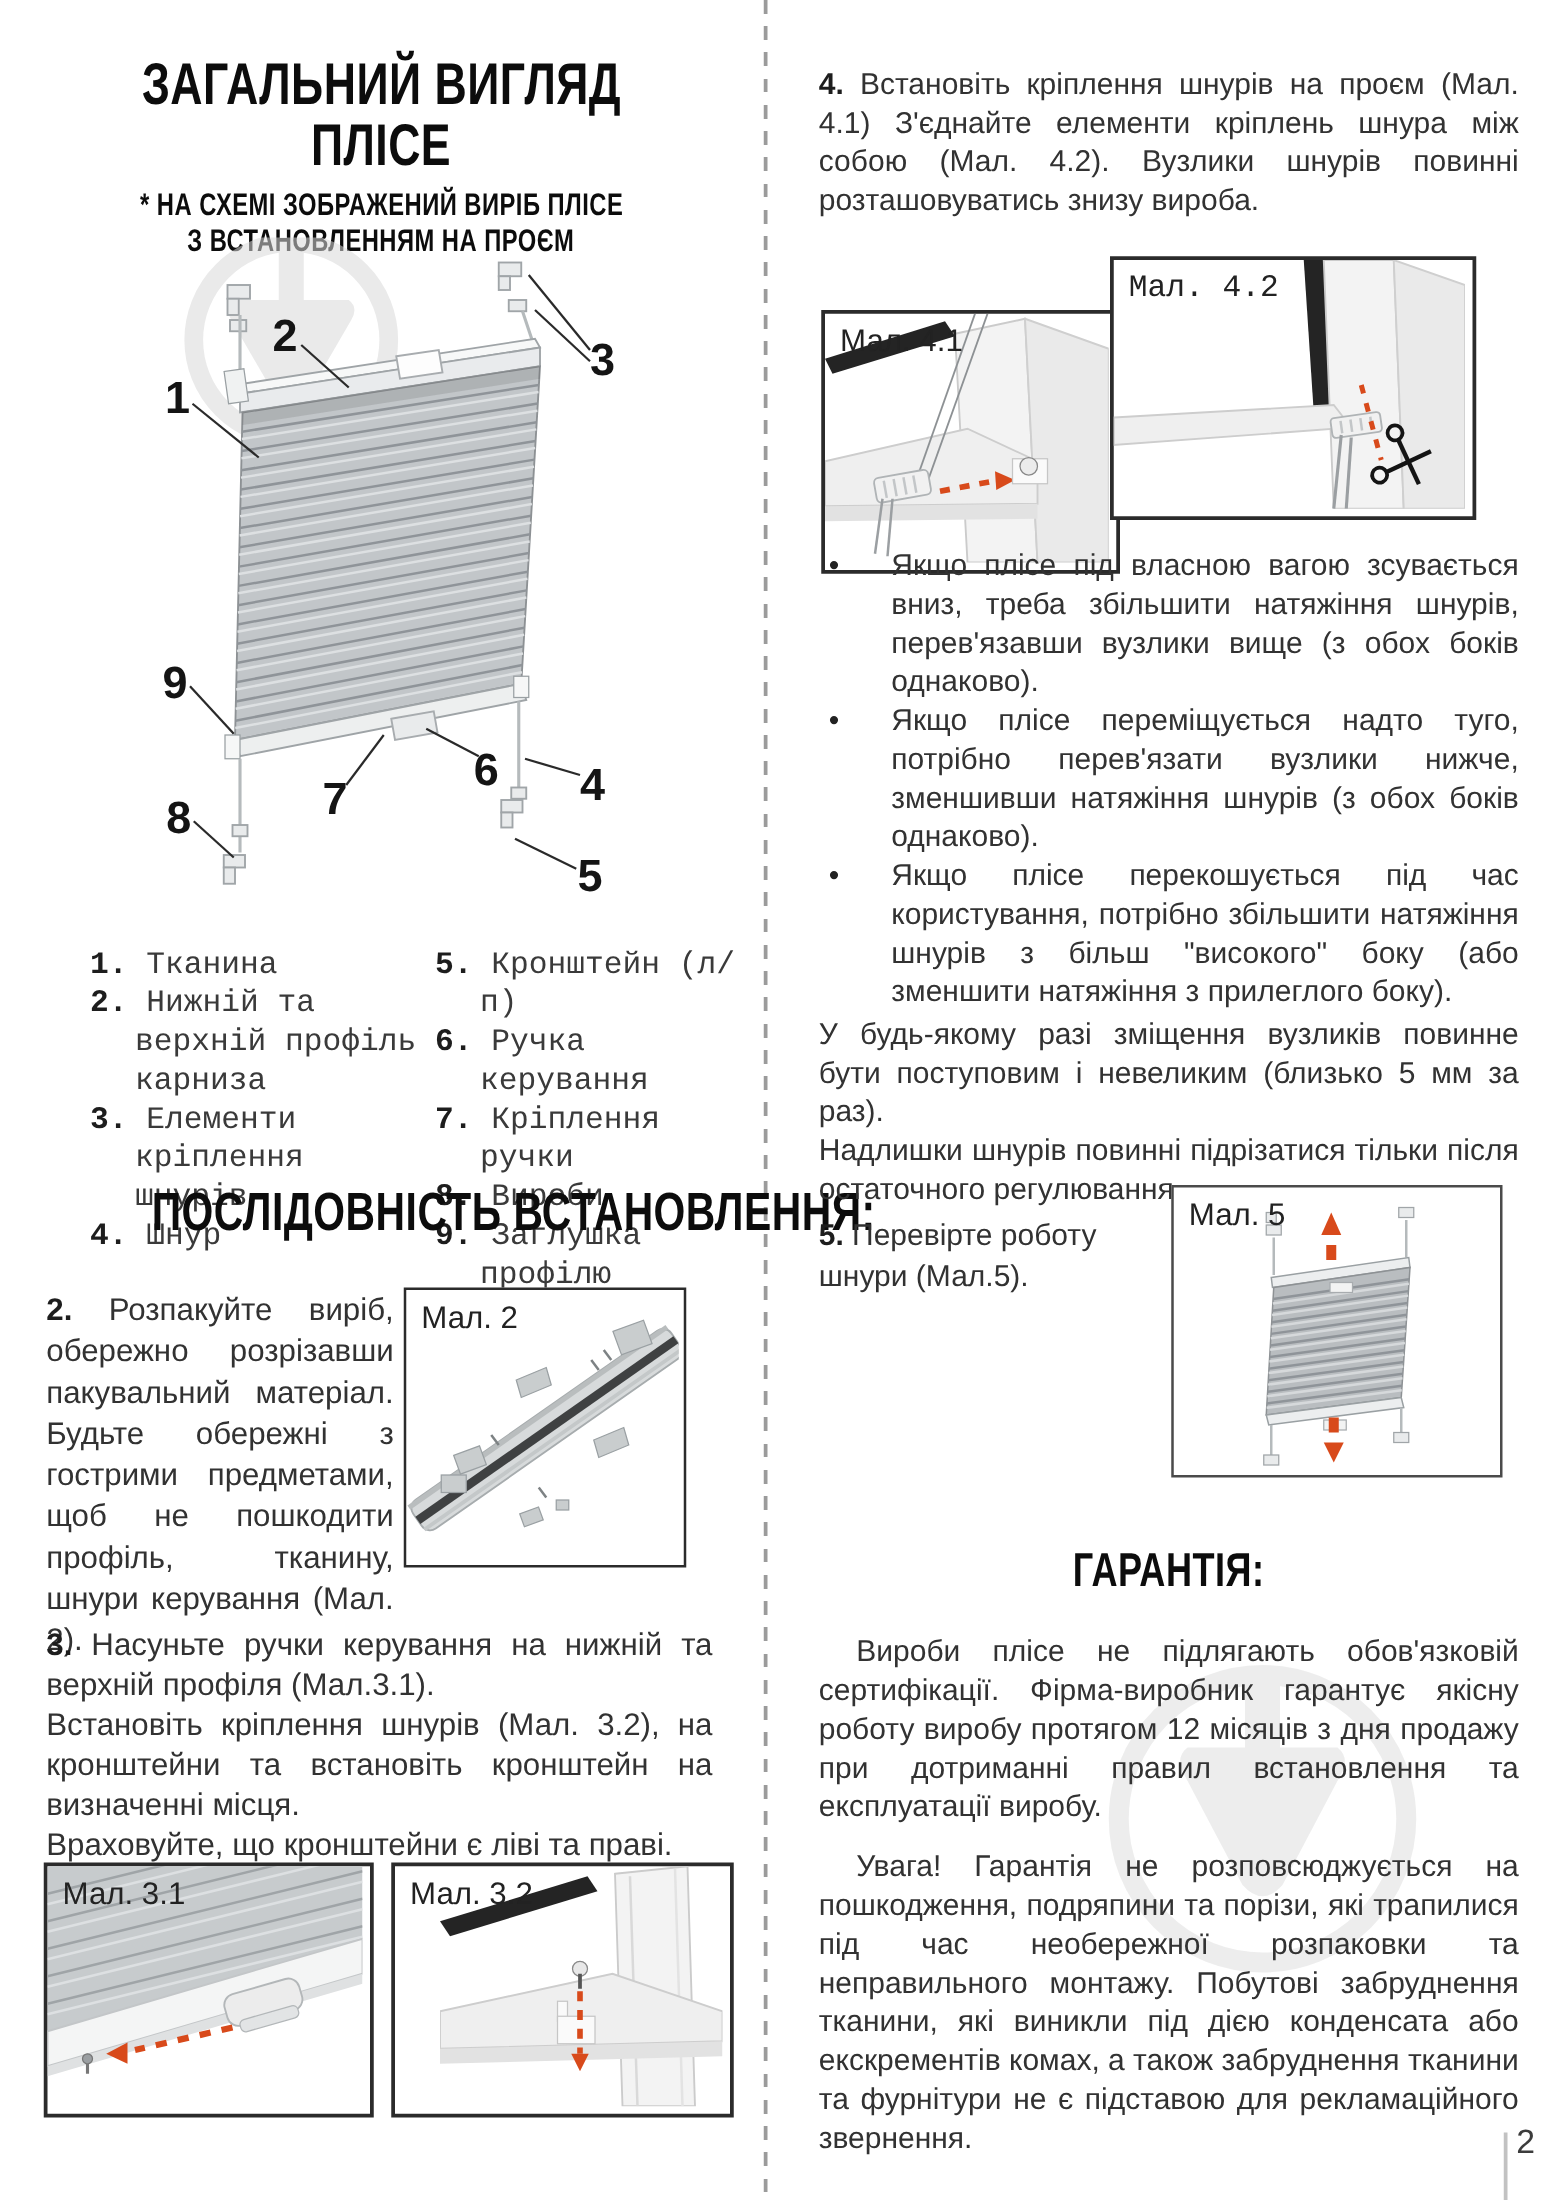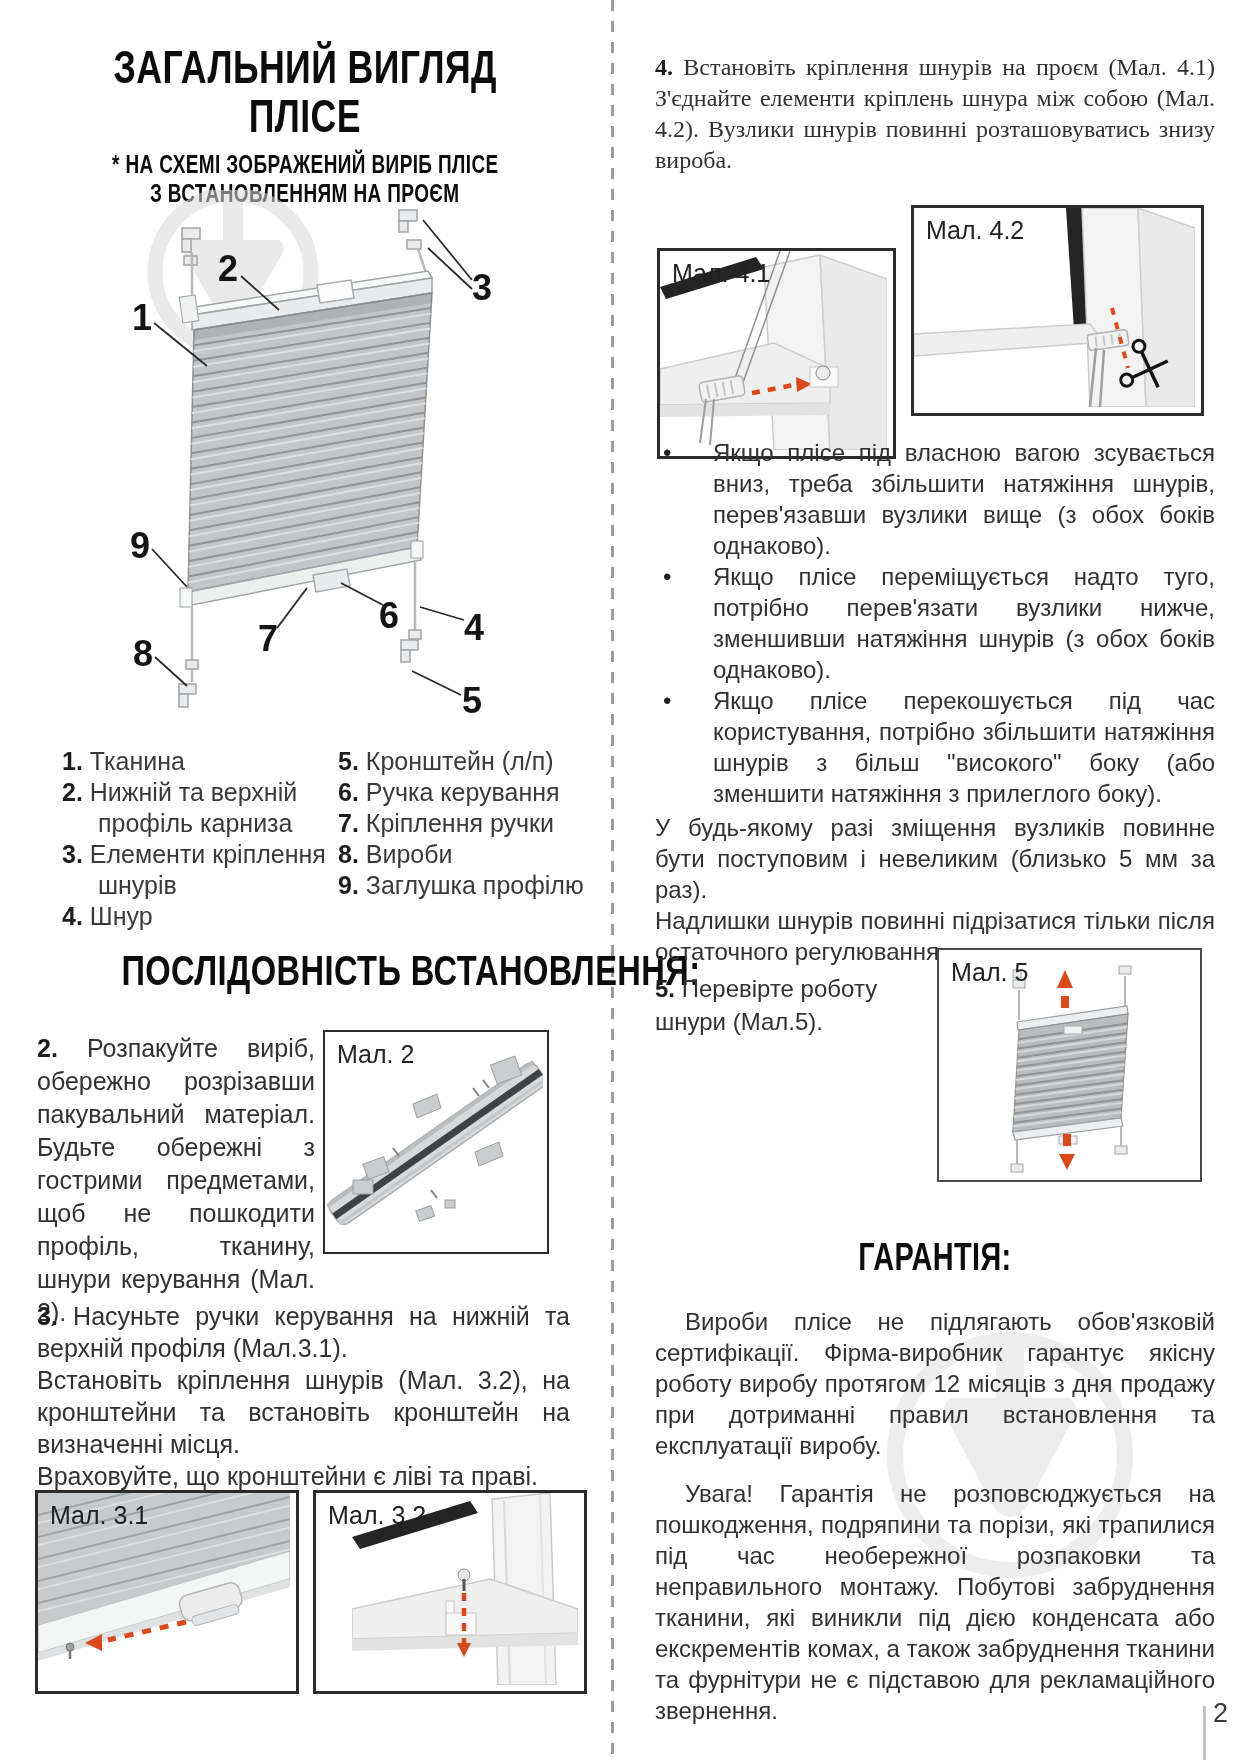--- a/index.html
+++ b/index.html
@@ -8,21 +8,21 @@
   .abs{position:absolute;}
   p{margin:0;}
   b{font-weight:700;color:#1d1d1d;}
   .jtext{text-align:justify;}
   .h-big{font-weight:700;color:#0c0c0c;text-align:center;line-height:1.05;}
   .cond{display:inline-block;transform:scaleX(.76);transform-origin:50% 50%;white-space:nowrap;letter-spacing:.5px;}
   .divider{left:611px;top:0;width:3px;height:1760px;
            background:repeating-linear-gradient(to bottom,#9b9b9b 0 11px,transparent 11px 21px);}
   .body-sm{font-size:24px;line-height:31px;}
   .body-md{font-size:25px;line-height:33px;}
-  .legend{list-style:none;margin:2px;padding:0;font-size:25px;line-height:31px;color:#3a3a3a;}
+  .legend{list-style:none;margin:12px;padding:0;font-size:25px;line-height:31px;color:#3a3a3a;font-family:Liberation Mono, monospace;}
   .legend li{padding-left:36px;text-indent:-36px;margin:0;}
   .figbox{border:3px solid #2b2b2b;background:#fff;}
   .figbox.thin{border-width:2px;}
   .figbox.gray{border:2px solid #4a4a4a;}
   .figlabel{position:absolute;left:12px;top:8px;font-size:25px;color:#222;z-index:3;}
   .bullet-row{display:flex;margin-bottom:0;}
   .bullet-dot{width:58px;flex:0 0 58px;font-size:24px;line-height:31px;color:#222;padding-left:8px;box-sizing:border-box;}
   .bullet-text{flex:1;}
   .pagenum-line{left:1203px;top:1706px;width:3px;height:54px;background:#c2c2c2;}
   .pagenum{left:1213px;top:1698px;font-size:27px;color:#3c3c3c;}
@@ -254,21 +254,21 @@
       <rect x="94" y="120" width="30" height="22" fill="#fafafa" stroke="#c6c6c6"></rect>
       <circle cx="112" cy="82" r="6" fill="#e8e8e8" stroke="#8a8a8a"></circle>
       <line x1="112" y1="86" x2="112" y2="98" stroke="#555" stroke-width="3"></line>
       <g>
         <line x1="112" y1="100" x2="112" y2="150" stroke="#d84a1b" stroke-width="4.5" stroke-dasharray="8 7"></line>
         <polygon points="105,150 119,150 112,164" fill="#d84a1b"></polygon>
       </g>
     </svg>
   </div>
 
-  <div class="abs jtext body-sm" style="left:655px;top:52px;width:560px;font-family:Liberation Serif, serif;">
+  <div class="abs jtext body-sm" style="left:655px;top:52px;width:560px;">
     <b>4.</b> <span>Встановіть кріплення шнурів на проєм (Мал. 4.1) З'єднайте елементи кріплень шнура між собою (Мал. 4.2). Вузлики шнурів повинні розташовуватись знизу вироба.</span>
   </div>
 
   <div class="abs figbox" style="left:657px;top:205px;width:233px;height:205px;margin-top:43px;">
     <div class="figlabel">Мал. 4.1</div>
     <svg width="227" height="199" viewBox="0 0 227 199">
       <polygon points="0,36 96,6 104,18 6,48" fill="#242424"></polygon>
       <polygon points="104,16 160,4 170,199 114,199" fill="#f3f3f3" stroke="#cbcbcb" stroke-width="1.5"></polygon>
       <polygon points="160,4 227,28 227,199 170,199" fill="#eaeaea" stroke="#cfcfcf" stroke-width="1.5"></polygon>
       <polygon points="0,118 114,92 170,118 170,152 0,154" fill="#efefef" stroke="#cdcdcd" stroke-width="1.5"></polygon>
@@ -286,21 +286,21 @@
       <line x1="54" y1="148" x2="50" y2="194" stroke="#9b9fa2" stroke-width="2"></line>
       <g>
         <line x1="92" y1="142" x2="134" y2="134" stroke="#d84a1b" stroke-width="4.5" stroke-dasharray="8 8"></line>
         <polygon points="136,126 152,133 137,141" fill="#d84a1b"></polygon>
       </g>
       <rect x="150" y="116" width="28" height="20" fill="#fafafa" stroke="#c6c6c6"></rect>
       <circle cx="163" cy="122" r="7" fill="#ececec" stroke="#888"></circle>
     </svg>
   </div>
 
-  <div class="abs figbox" style="left:911px;top:205px;width:287px;height:205px;">
+  <div class="abs figbox" style="left:888px;top:205px;width:287px;height:205px;font-family:Liberation Mono, monospace;">
     <div class="figlabel">Мал. 4.2</div>
     <svg width="281" height="199" viewBox="0 0 281 199">
       <polygon points="152,0 168,0 176,118 160,122" fill="#242424"></polygon>
       <polygon points="168,0 224,0 232,199 176,199" fill="#f3f3f3" stroke="#cbcbcb" stroke-width="1.5"></polygon>
       <polygon points="224,0 281,20 281,199 232,199" fill="#eaeaea" stroke="#cfcfcf" stroke-width="1.5"></polygon>
       <polygon points="0,126 176,116 190,134 0,148" fill="#efefef" stroke="#cdcdcd" stroke-width="1.5"></polygon>
       <g transform="rotate(-8 194 132)">
         <rect x="174" y="124" width="40" height="16" rx="3" fill="#f1f1f1" stroke="#b0b4b6" stroke-width="1.5"></rect>
         <line x1="182" y1="127" x2="182" y2="137" stroke="#c3c6c8" stroke-width="2"></line>
         <line x1="190" y1="127" x2="190" y2="137" stroke="#c3c6c8" stroke-width="2"></line>

